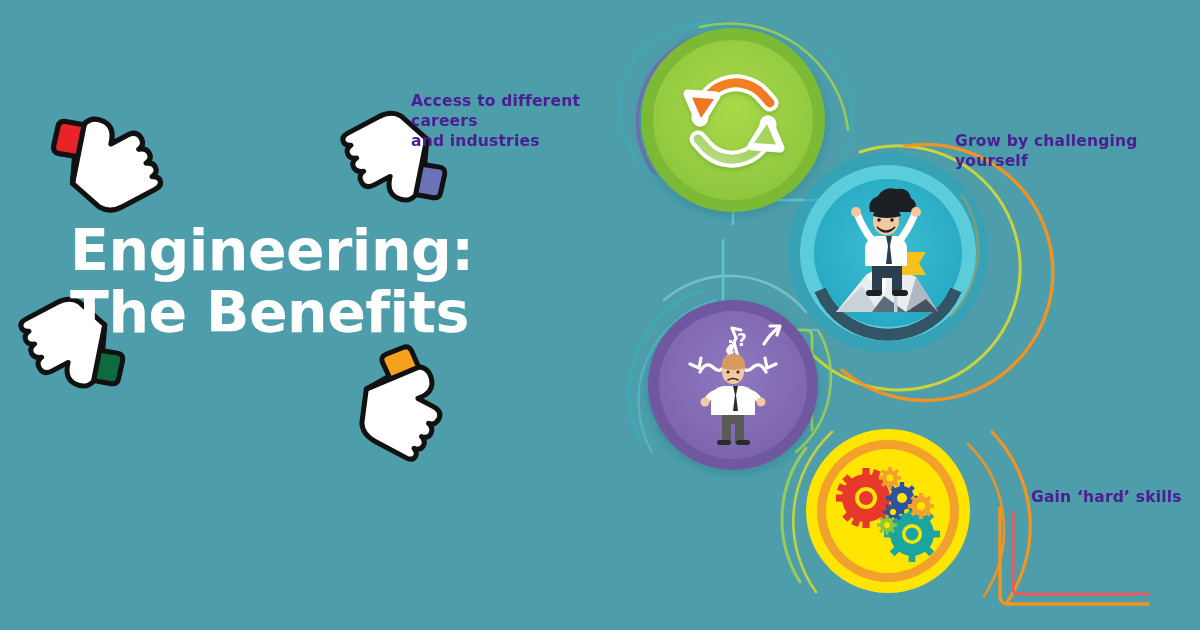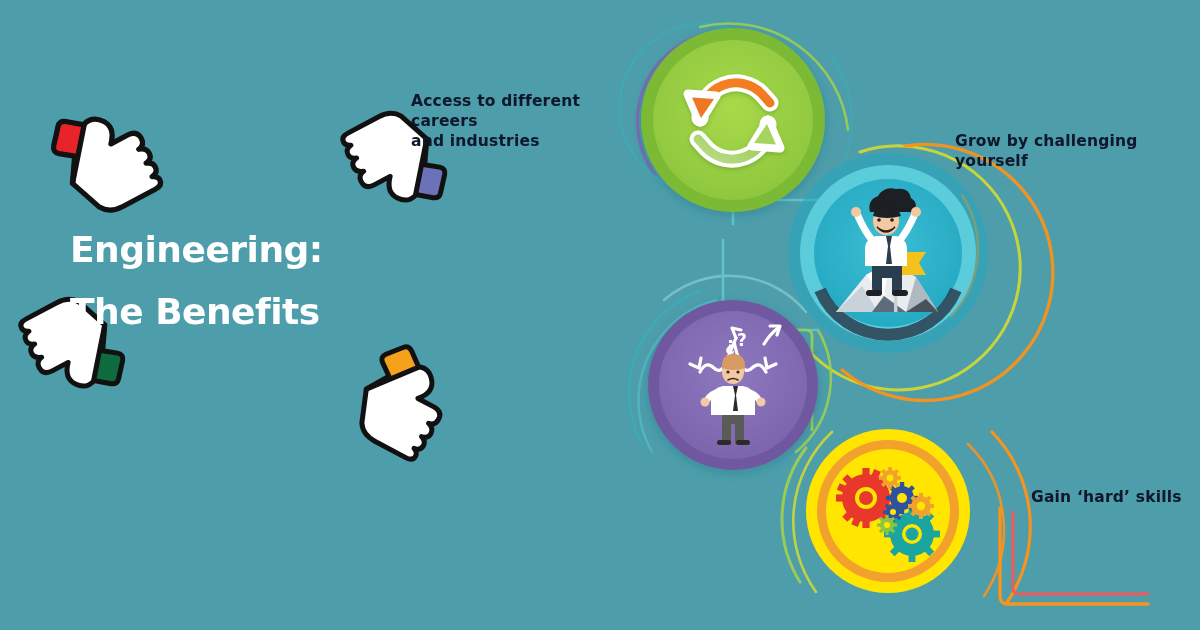--- a/index.html
+++ b/index.html
@@ -5,36 +5,36 @@
   html,body{margin:0;padding:0;}
   body{
     width:1200px;height:630px;overflow:hidden;
     font-family:"DejaVu Sans","Liberation Sans",sans-serif;
     background:#4d9dab;
   }
   #poster{position:relative;width:1200px;height:630px;background:#4d9dab;overflow:hidden;}
   #art{position:absolute;inset:0;width:1200px;height:630px;}
 
   .label{
-    position:absolute;color:#0f172a;font-weight:700;
+    position:absolute;color:#4c1d95;font-weight:700;
     font-family:"DejaVu Sans","Liberation Sans",sans-serif;
     font-size:15.5px;line-height:20px;letter-spacing:.2px;
     text-shadow:0 0 1px rgba(0,0,0,.05);
     white-space:pre-line;
   }
   #label-careers{left:411px;top:91px;width:240px;}
   #label-grow{left:955px;top:131px;width:250px;}
   #label-problem{left:432px;top:433px;width:260px;}
   #label-skills{left:1031px;top:487px;width:200px;}
 
   #title{
     position:absolute;left:70px;top:219px;width:420px;
     color:#ffffff;font-weight:700;
     font-family:"DejaVu Sans","Liberation Sans",sans-serif;
-    font-size:36px;line-height:62px;letter-spacing:-.5px;
+    font-size:57px;line-height:62px;letter-spacing:-.5px;
     white-space:pre-line;
   }
 </style>
 </head>
 <body>
 
 <div id="poster">
 
   <svg id="art" viewBox="0 0 1200 630" xmlns="http://www.w3.org/2000/svg">
     <defs>

